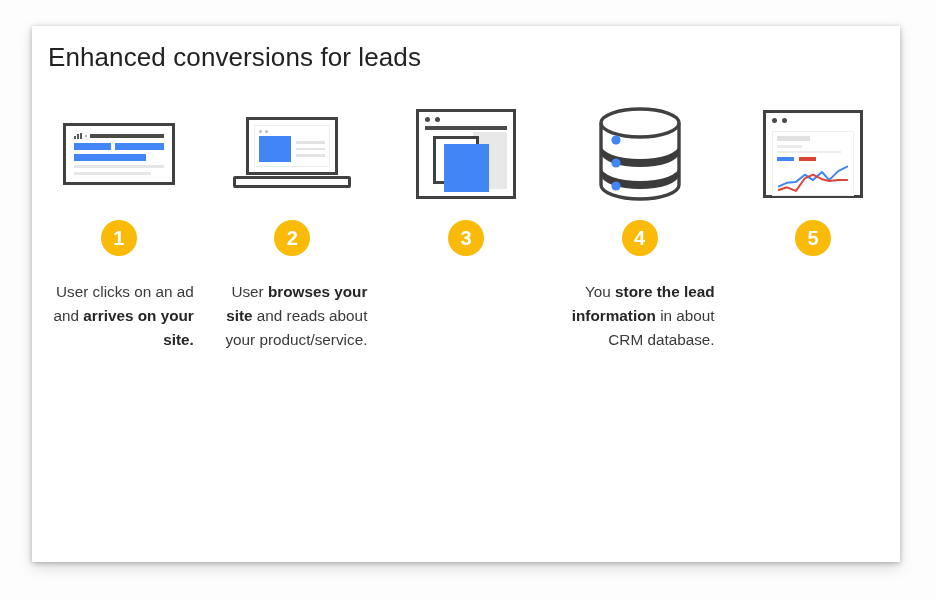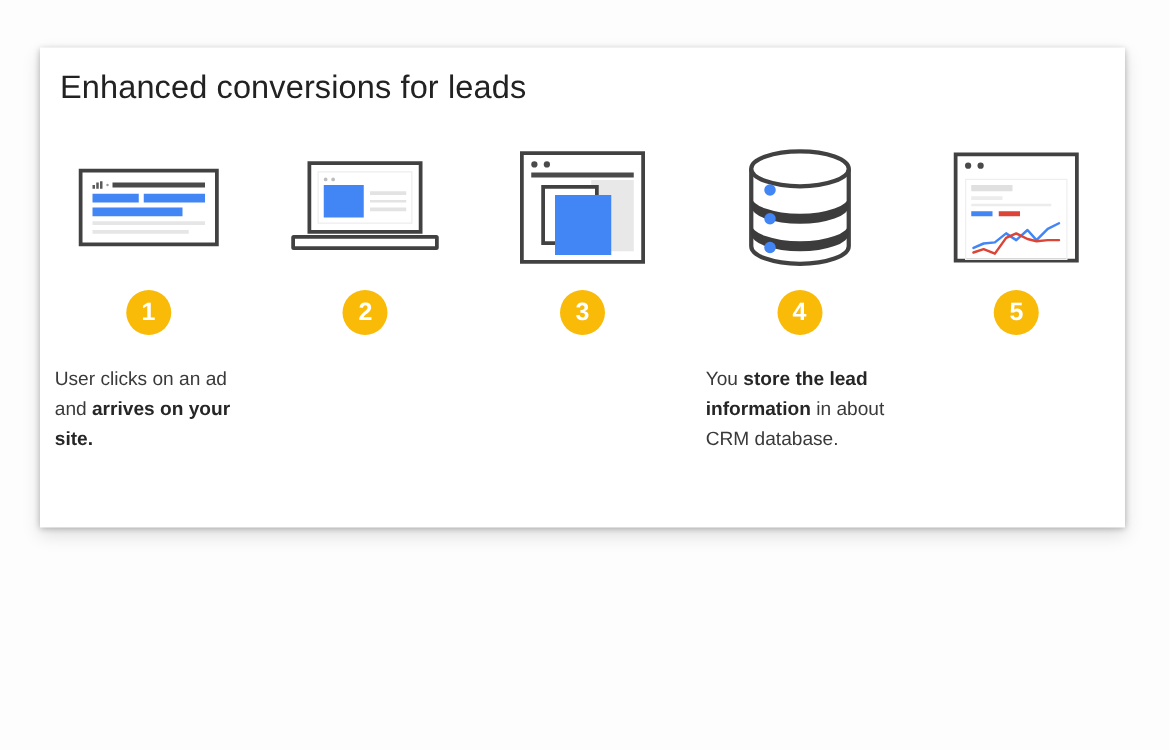--- a/index.html
+++ b/index.html
@@ -17,25 +17,24 @@
     position: relative;
     width: 936px;
     height: 600px;
     background: #fdfdfd;
   }
   .card {
     position: absolute;
     left: 32px;
     top: 26px;
     width: 868px;
-    height: 384px;
+    height: 536px;
     background: #ffffff;
     box-shadow: 0 1px 5px rgba(0,0,0,0.28), 0 6px 14px rgba(0,0,0,0.13);
     box-sizing: border-box;
-    margin-top: 12px;
   }
   .card-title {
     position: absolute;
     left: 16px;
     top: 16px;
     font-size: 26px;
     color: #222222;
     letter-spacing: 0.1px;
     font-weight: 400;
     white-space: nowrap;
@@ -71,21 +70,21 @@
     font-weight: 700;
     display: flex;
     align-items: center;
     justify-content: center;
     margin-top: 10px;
     line-height: 1;
   }
   .step-text {
     margin-top: 24px;
     width: 150px;
-    text-align: left;
+    text-align: right;
     font-size: 15.3px;
     line-height: 24px;
     color: #3a3a3a;
   }
   .step-text b { font-weight: 700; color: #262626; }
 
   
   .ic1 {
     width: 112px; height: 62px;
     border: 3px solid #414141;
@@ -209,20 +208,23 @@
                     <span></span>
                     <span></span>
                   </div>
                 </div>
               </div>
             </div>
             <div class="base"></div>
           </div>
         </div>
         <div class="badge">2</div>
+        <div class="step-text">
+          <span>User </span><b>browses your site</b><span> and reads about your product/service.</span>
+        </div>
       </div>
 
       <div class="step">
         <div class="icon-slot">
           <div class="ic3">
             <div class="dots">
               <i></i>
               <i></i>
             </div>
             <div class="topbar"></div>

